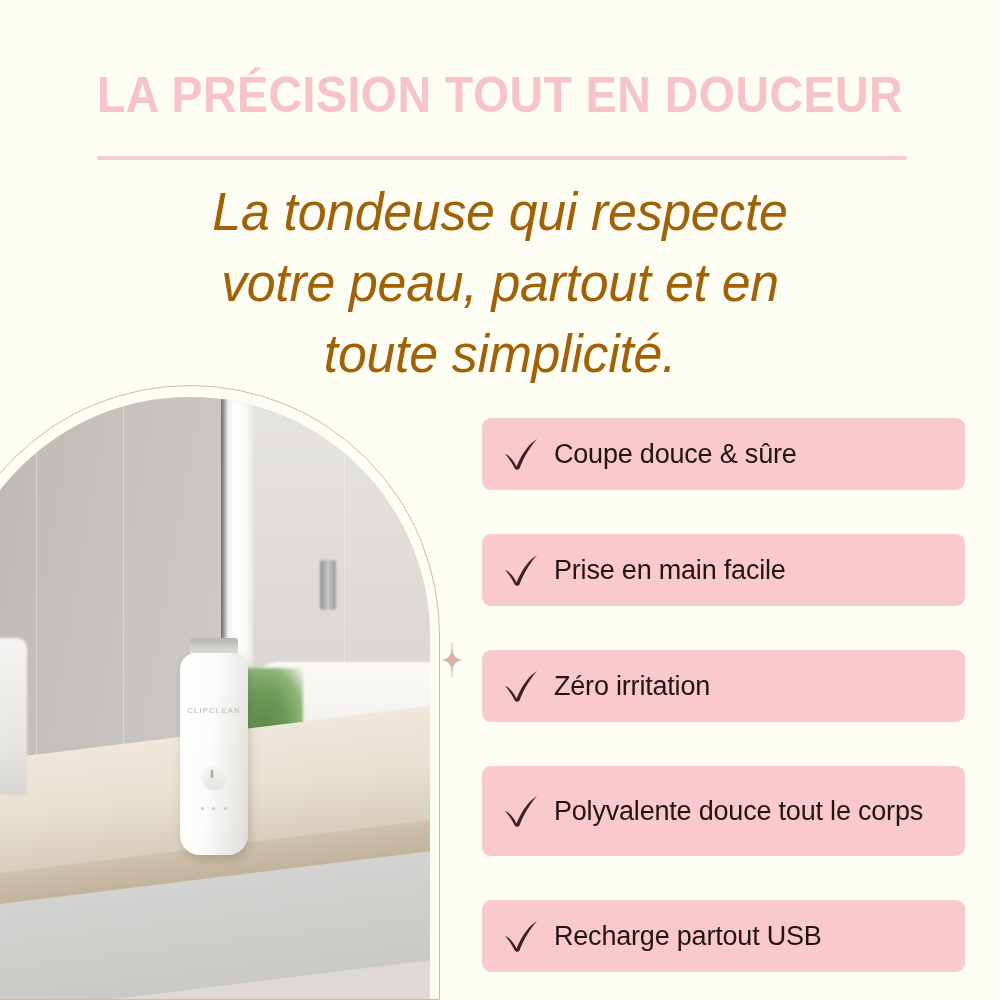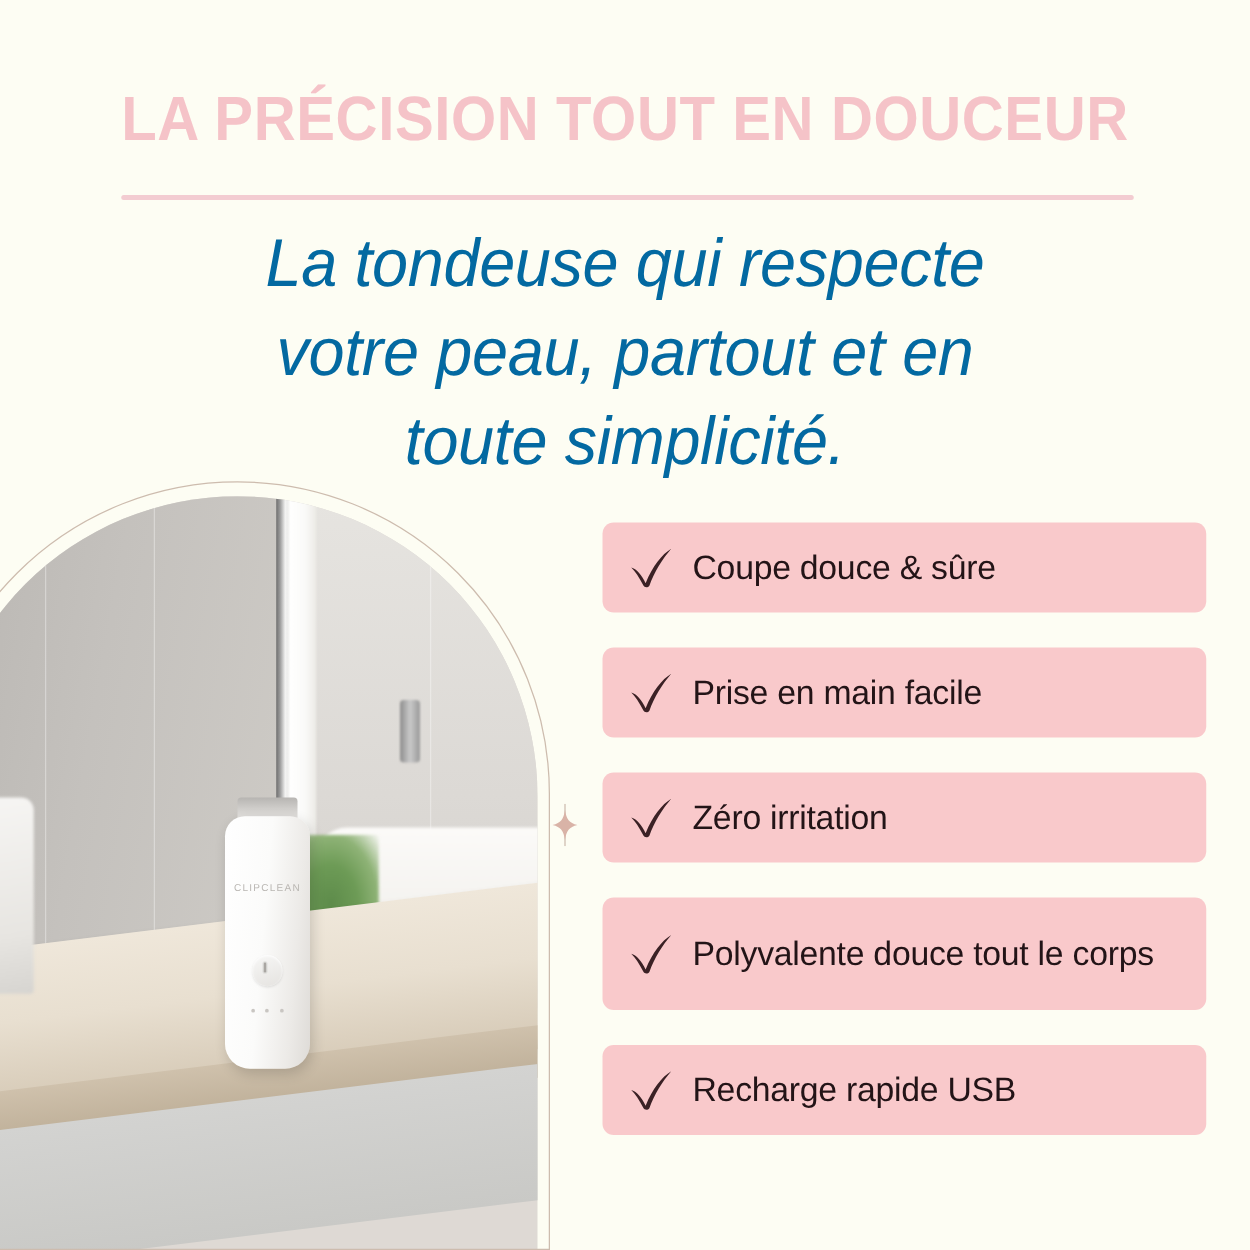--- a/index.html
+++ b/index.html
@@ -37,21 +37,21 @@
   .subtitle {
     position:absolute;
     top:176px; left:110px;
     width:780px;
     text-align:center;
     font-family:"Liberation Sans", sans-serif;
     font-style:italic;
     font-weight:normal;
     font-size:54px;
     line-height:71px;
-    color:#0369a1;
+    color:#a16207;
     letter-spacing:-0.3px;
   }
   .subtitle span { display:block; transform:scaleX(0.96); }
 
   
   .photo-wrap {
     position:absolute;
     left:-60px; top:385px;
     width:500px; height:615px;
   }
@@ -215,21 +215,21 @@
     z-index:5;
   }
 
   
   .features {
     position:absolute;
     left:482px; top:418px;
     width:483px;
     display:flex;
     flex-direction:column;
-    gap:28px;
+    gap:44px;
   }
   .pill {
     background:#f9c9cb;
     border-radius:9px;
     display:flex;
     align-items:center;
     padding:0 14px 0 18px;
     min-height:72px;
   }
   .pill.two-line { min-height:90px; }
@@ -331,16 +331,16 @@
     <svg class="check" viewBox="0 0 42 42">
       <path d="M5 21 C9 22 13.5 27 16.5 33.5 C22 20 29.5 10.5 37 6 C30 14 23.5 24.5 19.5 35.5 C18 37.5 15.5 37 14.5 35 C11.5 29 8 24 5 21 Z" fill="#3b2125"></path>
     </svg>
     <div class="pill-label">Polyvalente douce tout le corps</div>
   </div>
 
   <div class="pill">
     <svg class="check" viewBox="0 0 42 42">
       <path d="M5 21 C9 22 13.5 27 16.5 33.5 C22 20 29.5 10.5 37 6 C30 14 23.5 24.5 19.5 35.5 C18 37.5 15.5 37 14.5 35 C11.5 29 8 24 5 21 Z" fill="#3b2125"></path>
     </svg>
-    <div class="pill-label">Recharge rapide USB</div>
+    <div class="pill-label">Recharge partout USB</div>
   </div>
 
 </div>
 
 </body></html>

